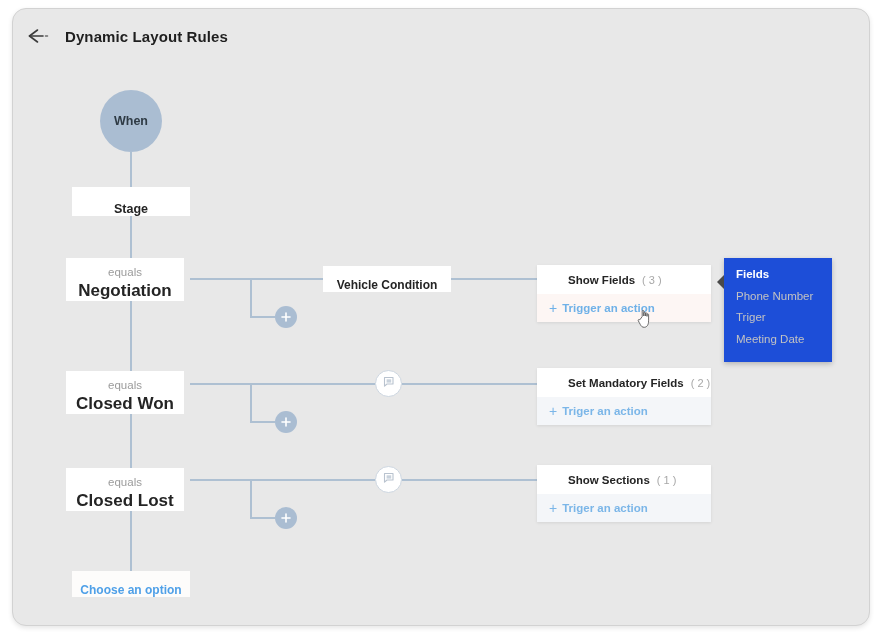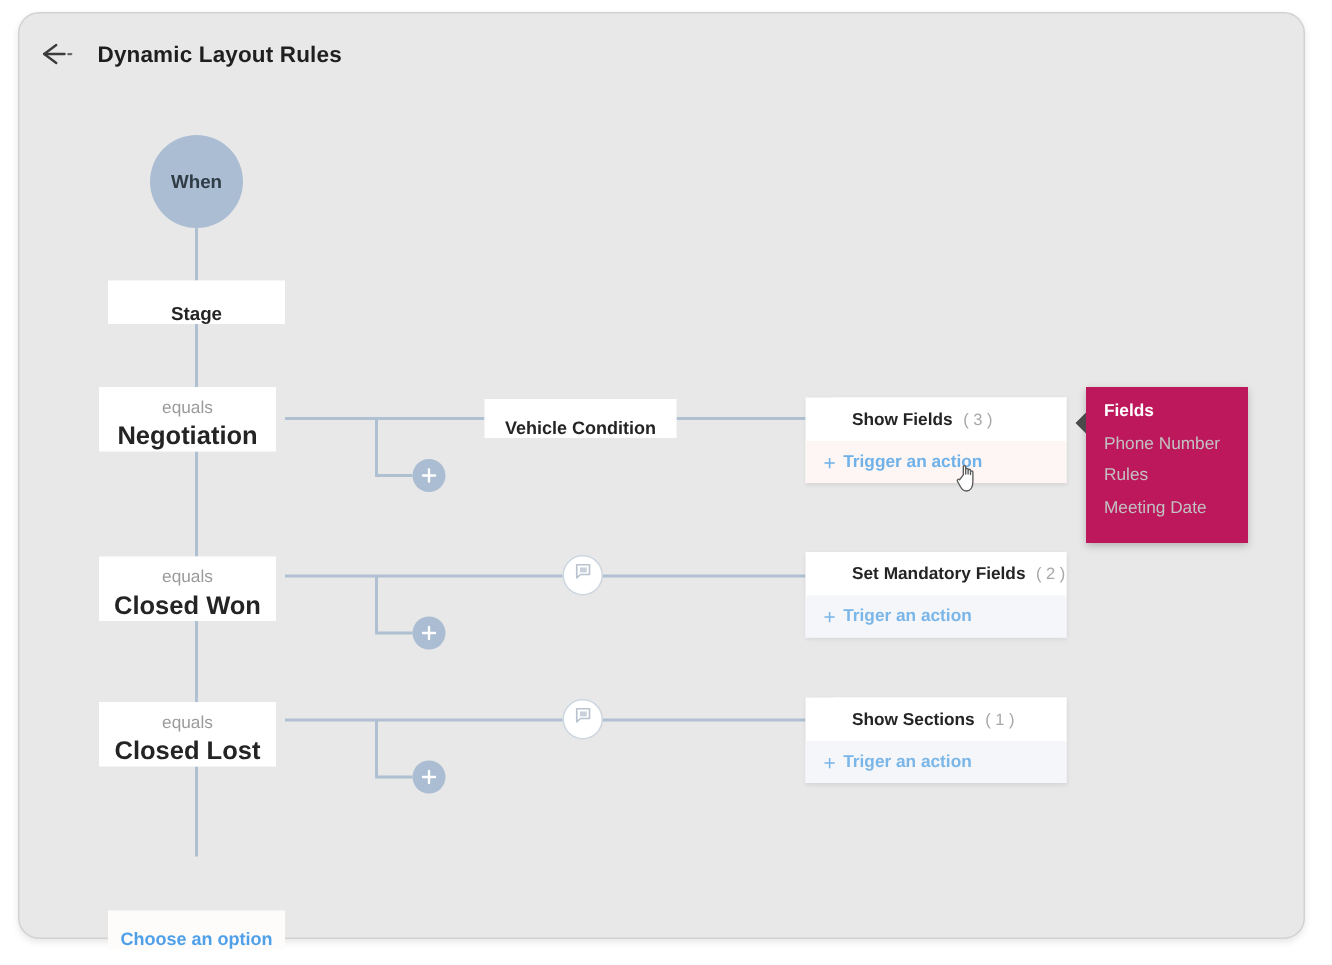--- a/index.html
+++ b/index.html
@@ -130,21 +130,20 @@
 
   .choose-box {
     left: 72px;
     top: 571px;
     width: 118px;
     height: 26px;
     font-size: 12px;
     font-weight: bold;
     color: #4fa0e8;
     background: #fdfcfb;
-    margin-top: 36px;
   }
 
   
   .action-card {
     position: absolute;
     left: 537px;
     width: 174px;
     background: #ffffff;
     box-sizing: border-box;
     box-shadow: 0 1px 3px rgba(0,0,0,0.09);
@@ -227,21 +226,21 @@
   .bn-1 { left: 375px; top: 370px; }
   .bn-2 { left: 375px; top: 466px; }
 
   
   .tooltip {
     position: absolute;
     left: 724px;
     top: 258px;
     width: 108px;
     padding: 10px 0 12px 0;
-    background: #be185d;
+    background: #1d4ed8;
     box-shadow: 0 2px 5px rgba(0,0,0,0.22);
     box-sizing: border-box;
   }
   .tooltip::before {
     content: "";
     position: absolute;
     left: -7px;
     top: 17px;
     width: 0;
     height: 0;
@@ -410,21 +409,21 @@
     </div>
     <div class="card-action">
       <span class="plus">+</span>
       <span>Triger an action</span>
     </div>
   </div>
 
   <div class="tooltip">
     <div class="tt-title">Fields</div>
     <div class="tt-item">Phone Number</div>
-    <div class="tt-item">Rules</div>
+    <div class="tt-item">Triger</div>
     <div class="tt-item">Meeting Date</div>
   </div>
 
   <div class="wbox choose-box">
     <span>Choose an option</span>
   </div>
 
   <div class="cursor">
     <svg width="19" height="23" viewBox="0 0 19 23">
       <path d="M5.2 9.6 V4.2 c0-1 1.6-1 1.6 0 V9.0 V6.0 c0-1 1.6-1 1.6 0 v3.0 V6.6 c0-1 1.6-1 1.6 0 v2.8 V7.6 c0-0.9 1.6-0.9 1.6 0 v6.2 c0 4.4-2.0 6.5-4.3 6.5 -2.2 0-3.0-1.0-4.0-2.8 -0.7-1.3-1.6-2.9-2.0-3.7 -0.5-0.9 0.6-1.9 1.5-1.0 Z" fill="#ffffff" stroke="#5a5a5a" stroke-width="0.9" stroke-linejoin="round"></path>

